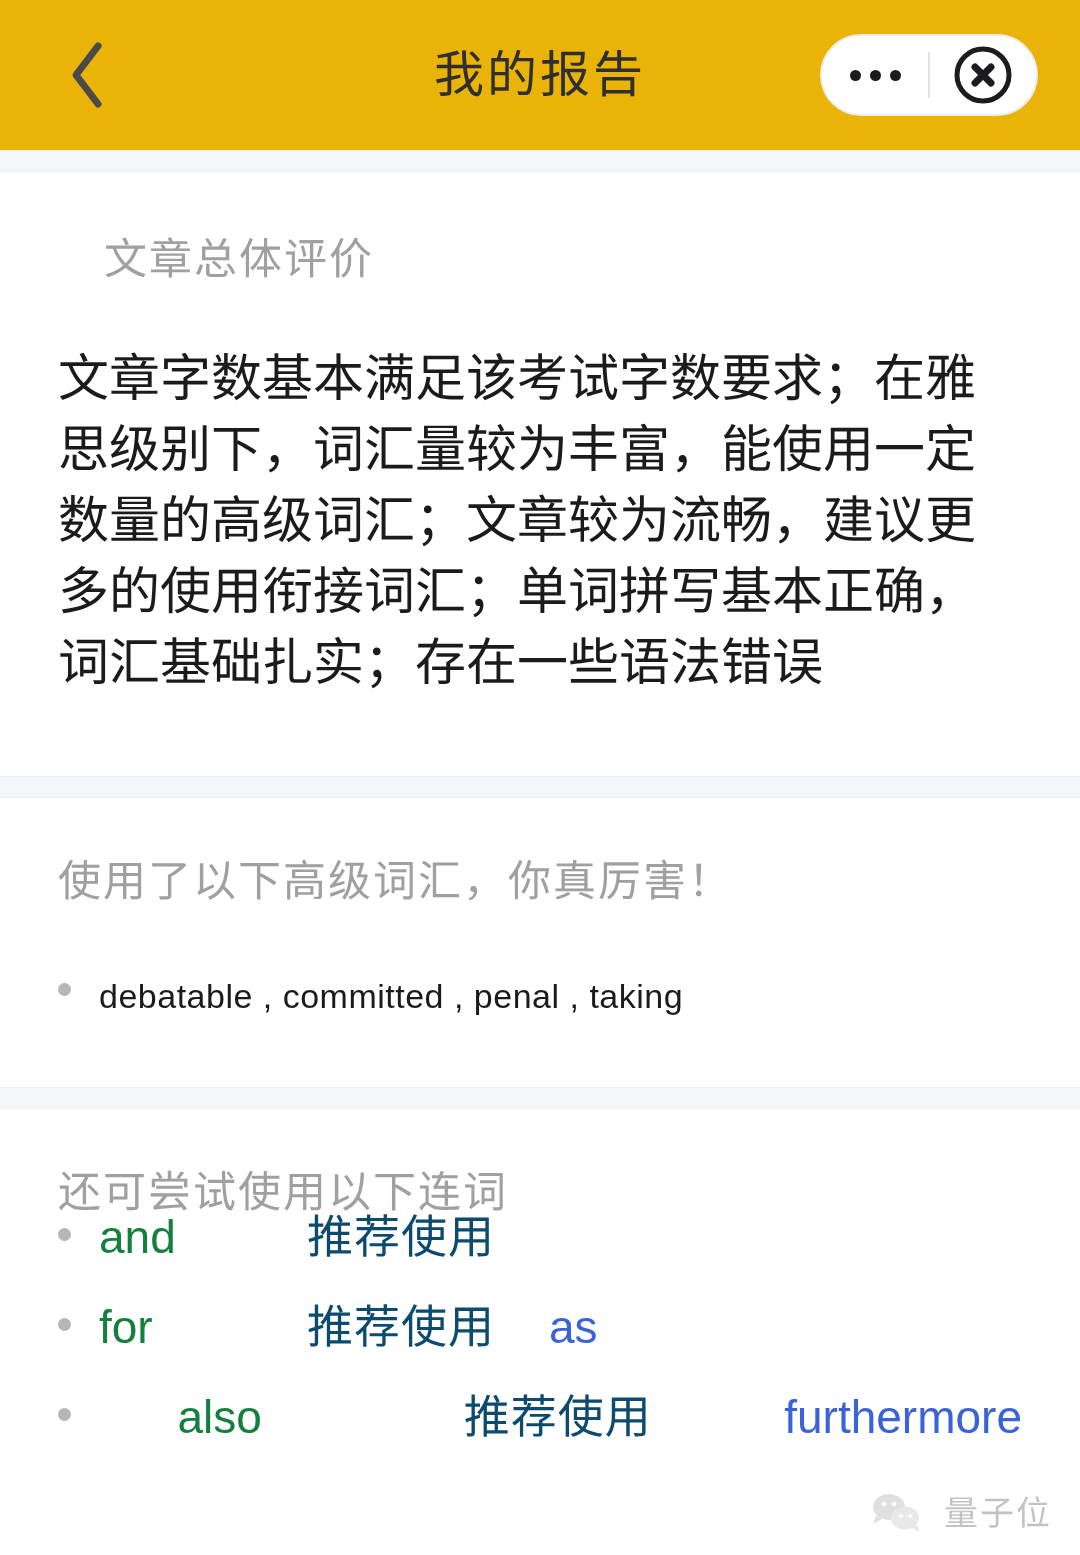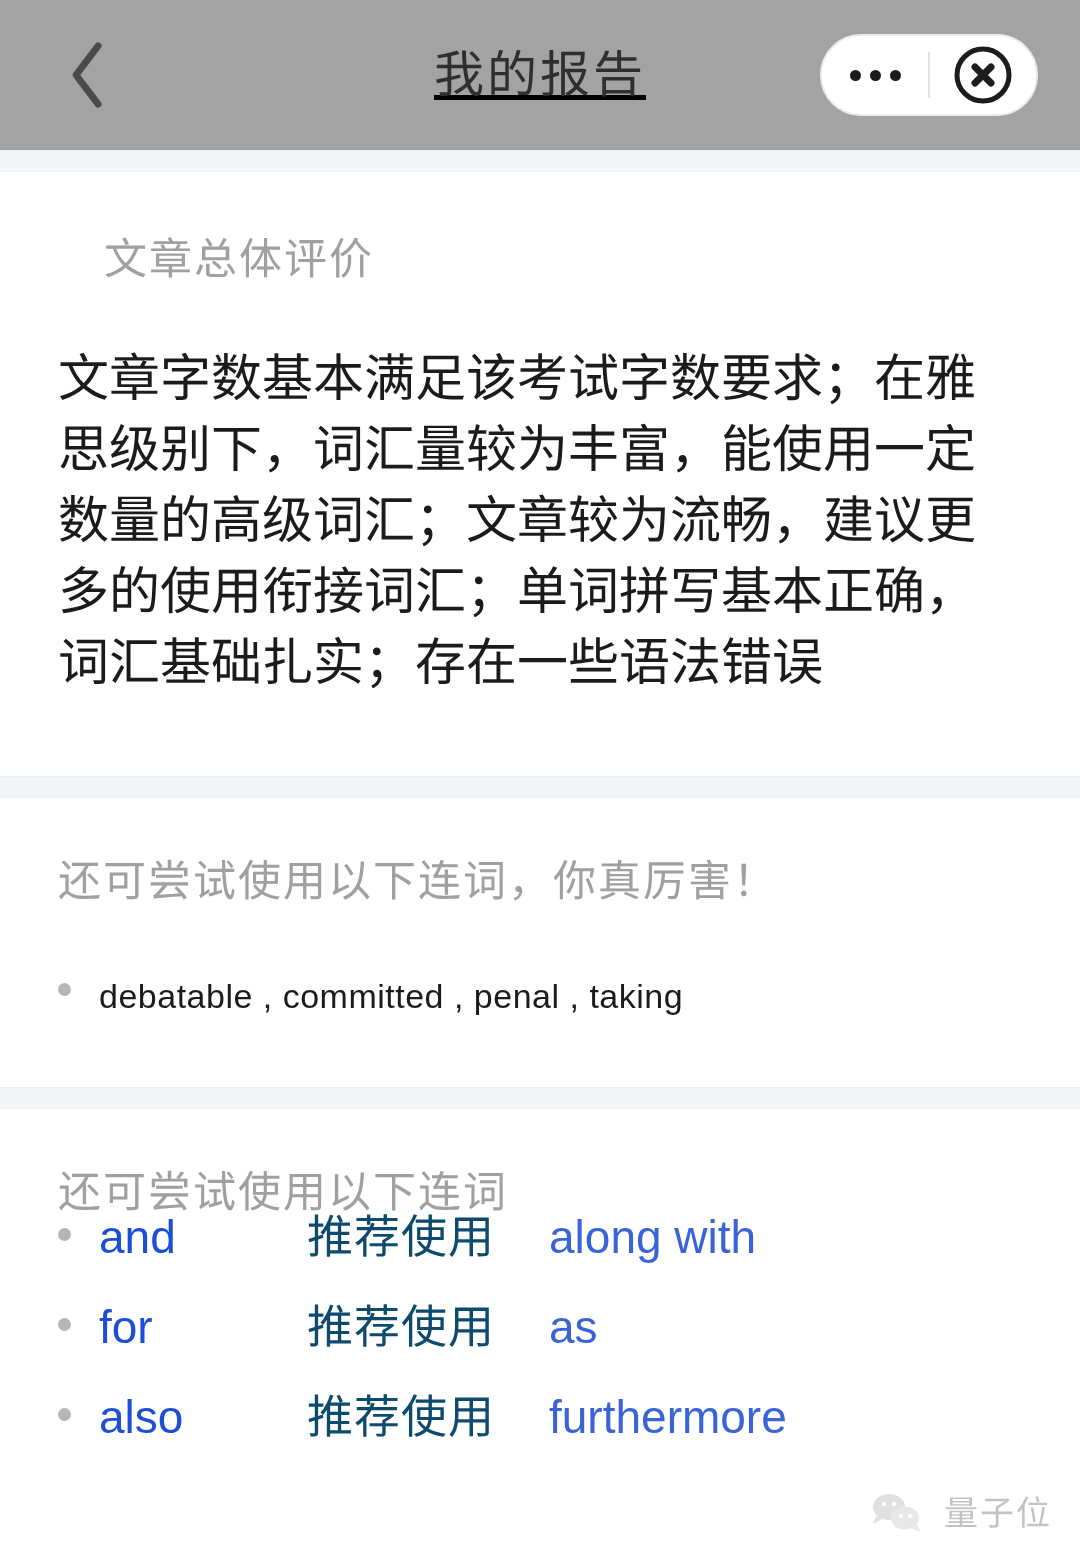--- a/index.html
+++ b/index.html
@@ -14,25 +14,24 @@
     font-family: "Liberation Sans", "DejaVu Sans", sans-serif;
     -webkit-font-smoothing: antialiased;
     overflow: hidden;
     position: relative;
   }
 
   
   .navbar {
     position: relative;
     height: 150px;
-    background: #a3a3a3;
+    background: #eab308;
     display: flex;
     align-items: center;
     box-sizing: border-box;
-    text-decoration: underline;
   }
   .nav-back {
     position: absolute;
     left: 48px;
     top: 50%;
     transform: translateY(-50%);
     width: 80px;
     height: 80px;
     display: flex;
     align-items: center;
@@ -158,23 +157,23 @@
   }
 
   
   .sec-conj { padding-top: 62px; padding-bottom: 40px; }
   .sec-conj .section-title { }
   .conj-row {
     display: flex;
     align-items: baseline;
     margin-bottom: 44px;
   }
-  .conj-row:last-child { margin-bottom: 12px; }
+  .conj-row:last-child { margin-bottom: 12px; justify-content: space-between; }
   .conj-from {
-    color: #1d4ed8;
+    color: #15803d;
     font-size: 46px;
     line-height: 1;
     width: 208px;
     flex: 0 0 auto;
     white-space: nowrap;
   }
   .conj-mid {
     color: #0c4a6e;
     font-size: 46px;
     line-height: 1;
@@ -247,38 +246,37 @@
 <div class="gap"></div>
 
 <div class="panel sec-overall">
   <div class="section-title">文章总体评价</div>
   <div class="overall-text">文章字数基本满足该考试字数要求；在雅思级别下，词汇量较为丰富，能使用一定数量的高级词汇；文章较为流畅，建议更多的使用衔接词汇；单词拼写基本正确，词汇基础扎实；存在一些语法错误</div>
 </div>
 
 <div class="gap"></div>
 
 <div class="panel sec-vocab">
-  <div class="section-title">还可尝试使用以下连词，你真厉害！</div>
+  <div class="section-title">使用了以下高级词汇，你真厉害！</div>
 
   <div class="vocab-row">
     <span class="bullet"></span>
     <span class="vocab-words">debatable , committed , penal , taking</span>
   </div>
 </div>
 
 <div class="gap"></div>
 
 <div class="panel sec-conj">
   <div class="section-title">还可尝试使用以下连词</div>
 
   <div class="conj-row">
     <span class="bullet"></span>
     <span class="conj-from">and</span>
     <span class="conj-mid">推荐使用</span>
-    <span class="conj-to">along with</span>
   </div>
 
   <div class="conj-row">
     <span class="bullet"></span>
     <span class="conj-from">for</span>
     <span class="conj-mid">推荐使用</span>
     <span class="conj-to">as</span>
   </div>
 
   <div class="conj-row">

